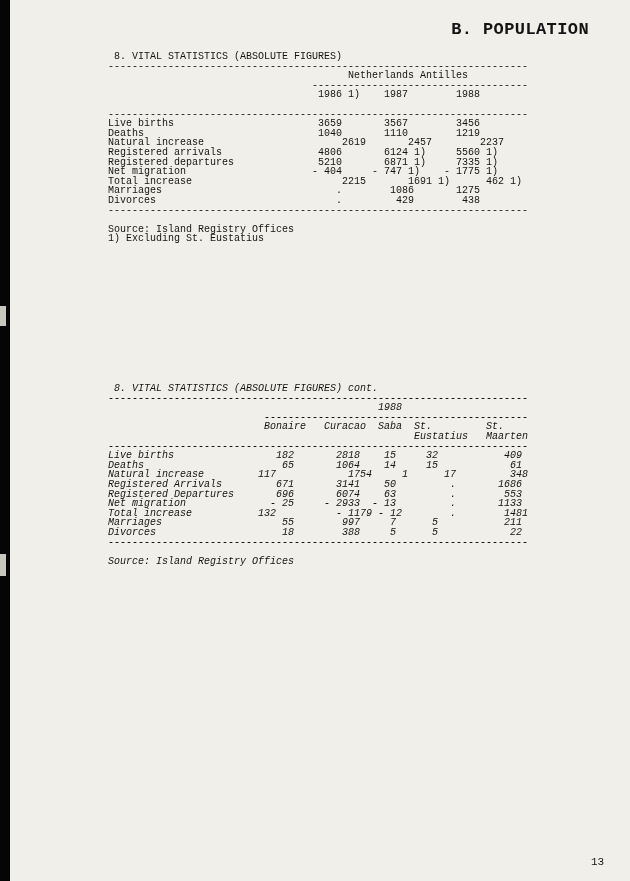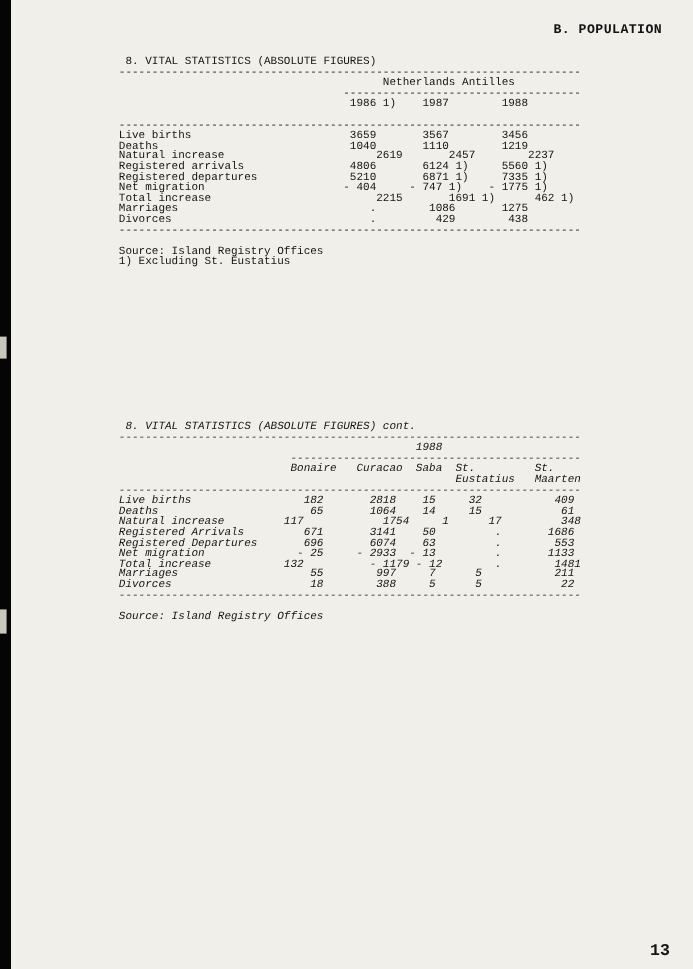--- a/index.html
+++ b/index.html
@@ -13,39 +13,39 @@
   }
   .binding {
     position: absolute; left: 0; top: 0;
     width: 10px; height: 881px;
     background: #050505;
   }
   .notch { position: absolute; left: 0; width: 6px; background: #c9c6bd; }
   .notch1 { top: 306px; height: 20px; }
   .notch2 { top: 554px; height: 22px; }
   .page-header {
-    position: absolute; top: 20px; right: 28px;
-    font-size: 12px; letter-spacing: 0.4px;
+    position: absolute; top: 20px; right: 41px;
+    font-size: 17px; letter-spacing: 0.4px;
     font-weight: bold;
     color: #141414;
     white-space: pre;
   }
   .mono-block {
     position: absolute;
     font-size: 10px;
     line-height: 9.6px;
     white-space: pre;
     color: #141414;
   }
   .table1 { left: 108px; top: 52px; font-family: Liberation Mono, monospace; }
   .table2 { left: 108px; top: 384px; font-style: italic; }
   .tline { height: 9.6px; white-space: pre; }
   .page-number {
     position: absolute; left: 591px; top: 856px;
-    font-size: 15px; color: #141414; font-weight: bold;
+    font-size: 11px; color: #141414;
   }
 </style>
 </head>
 <body>
 
 <div class="page">
   <div class="binding">
     <div class="notch notch1"></div>
     <div class="notch notch2"></div>
   </div>

